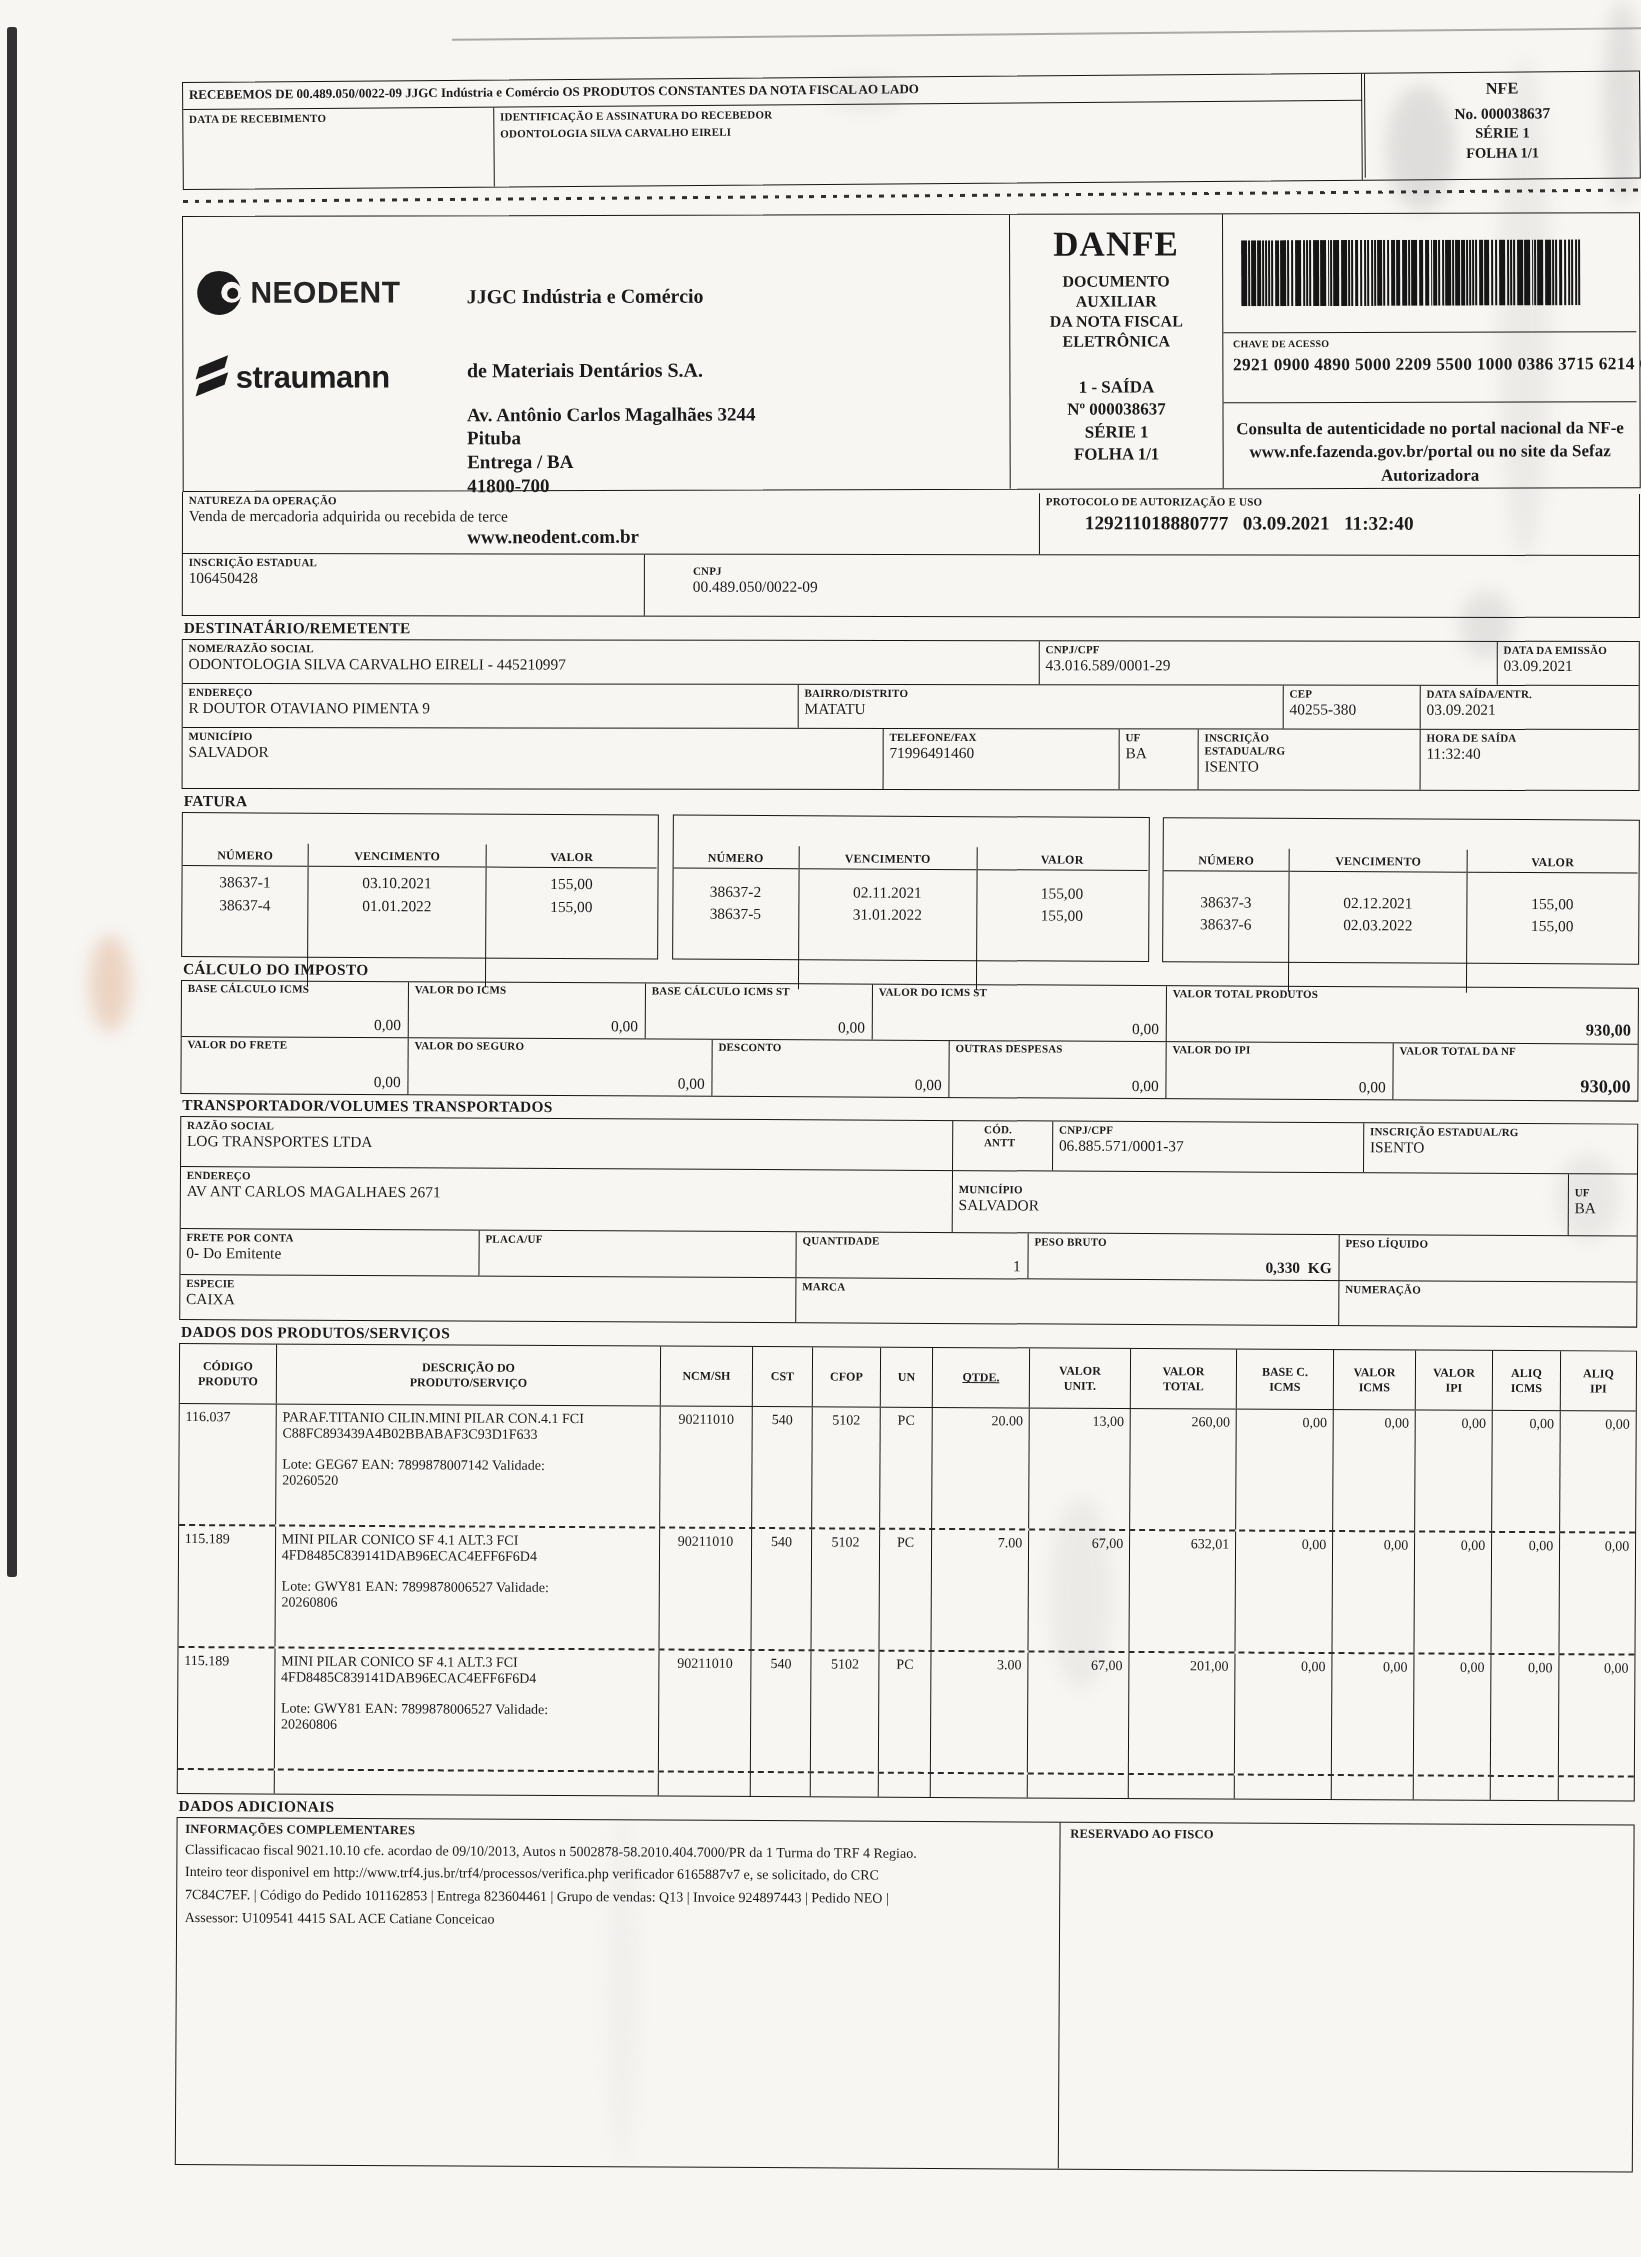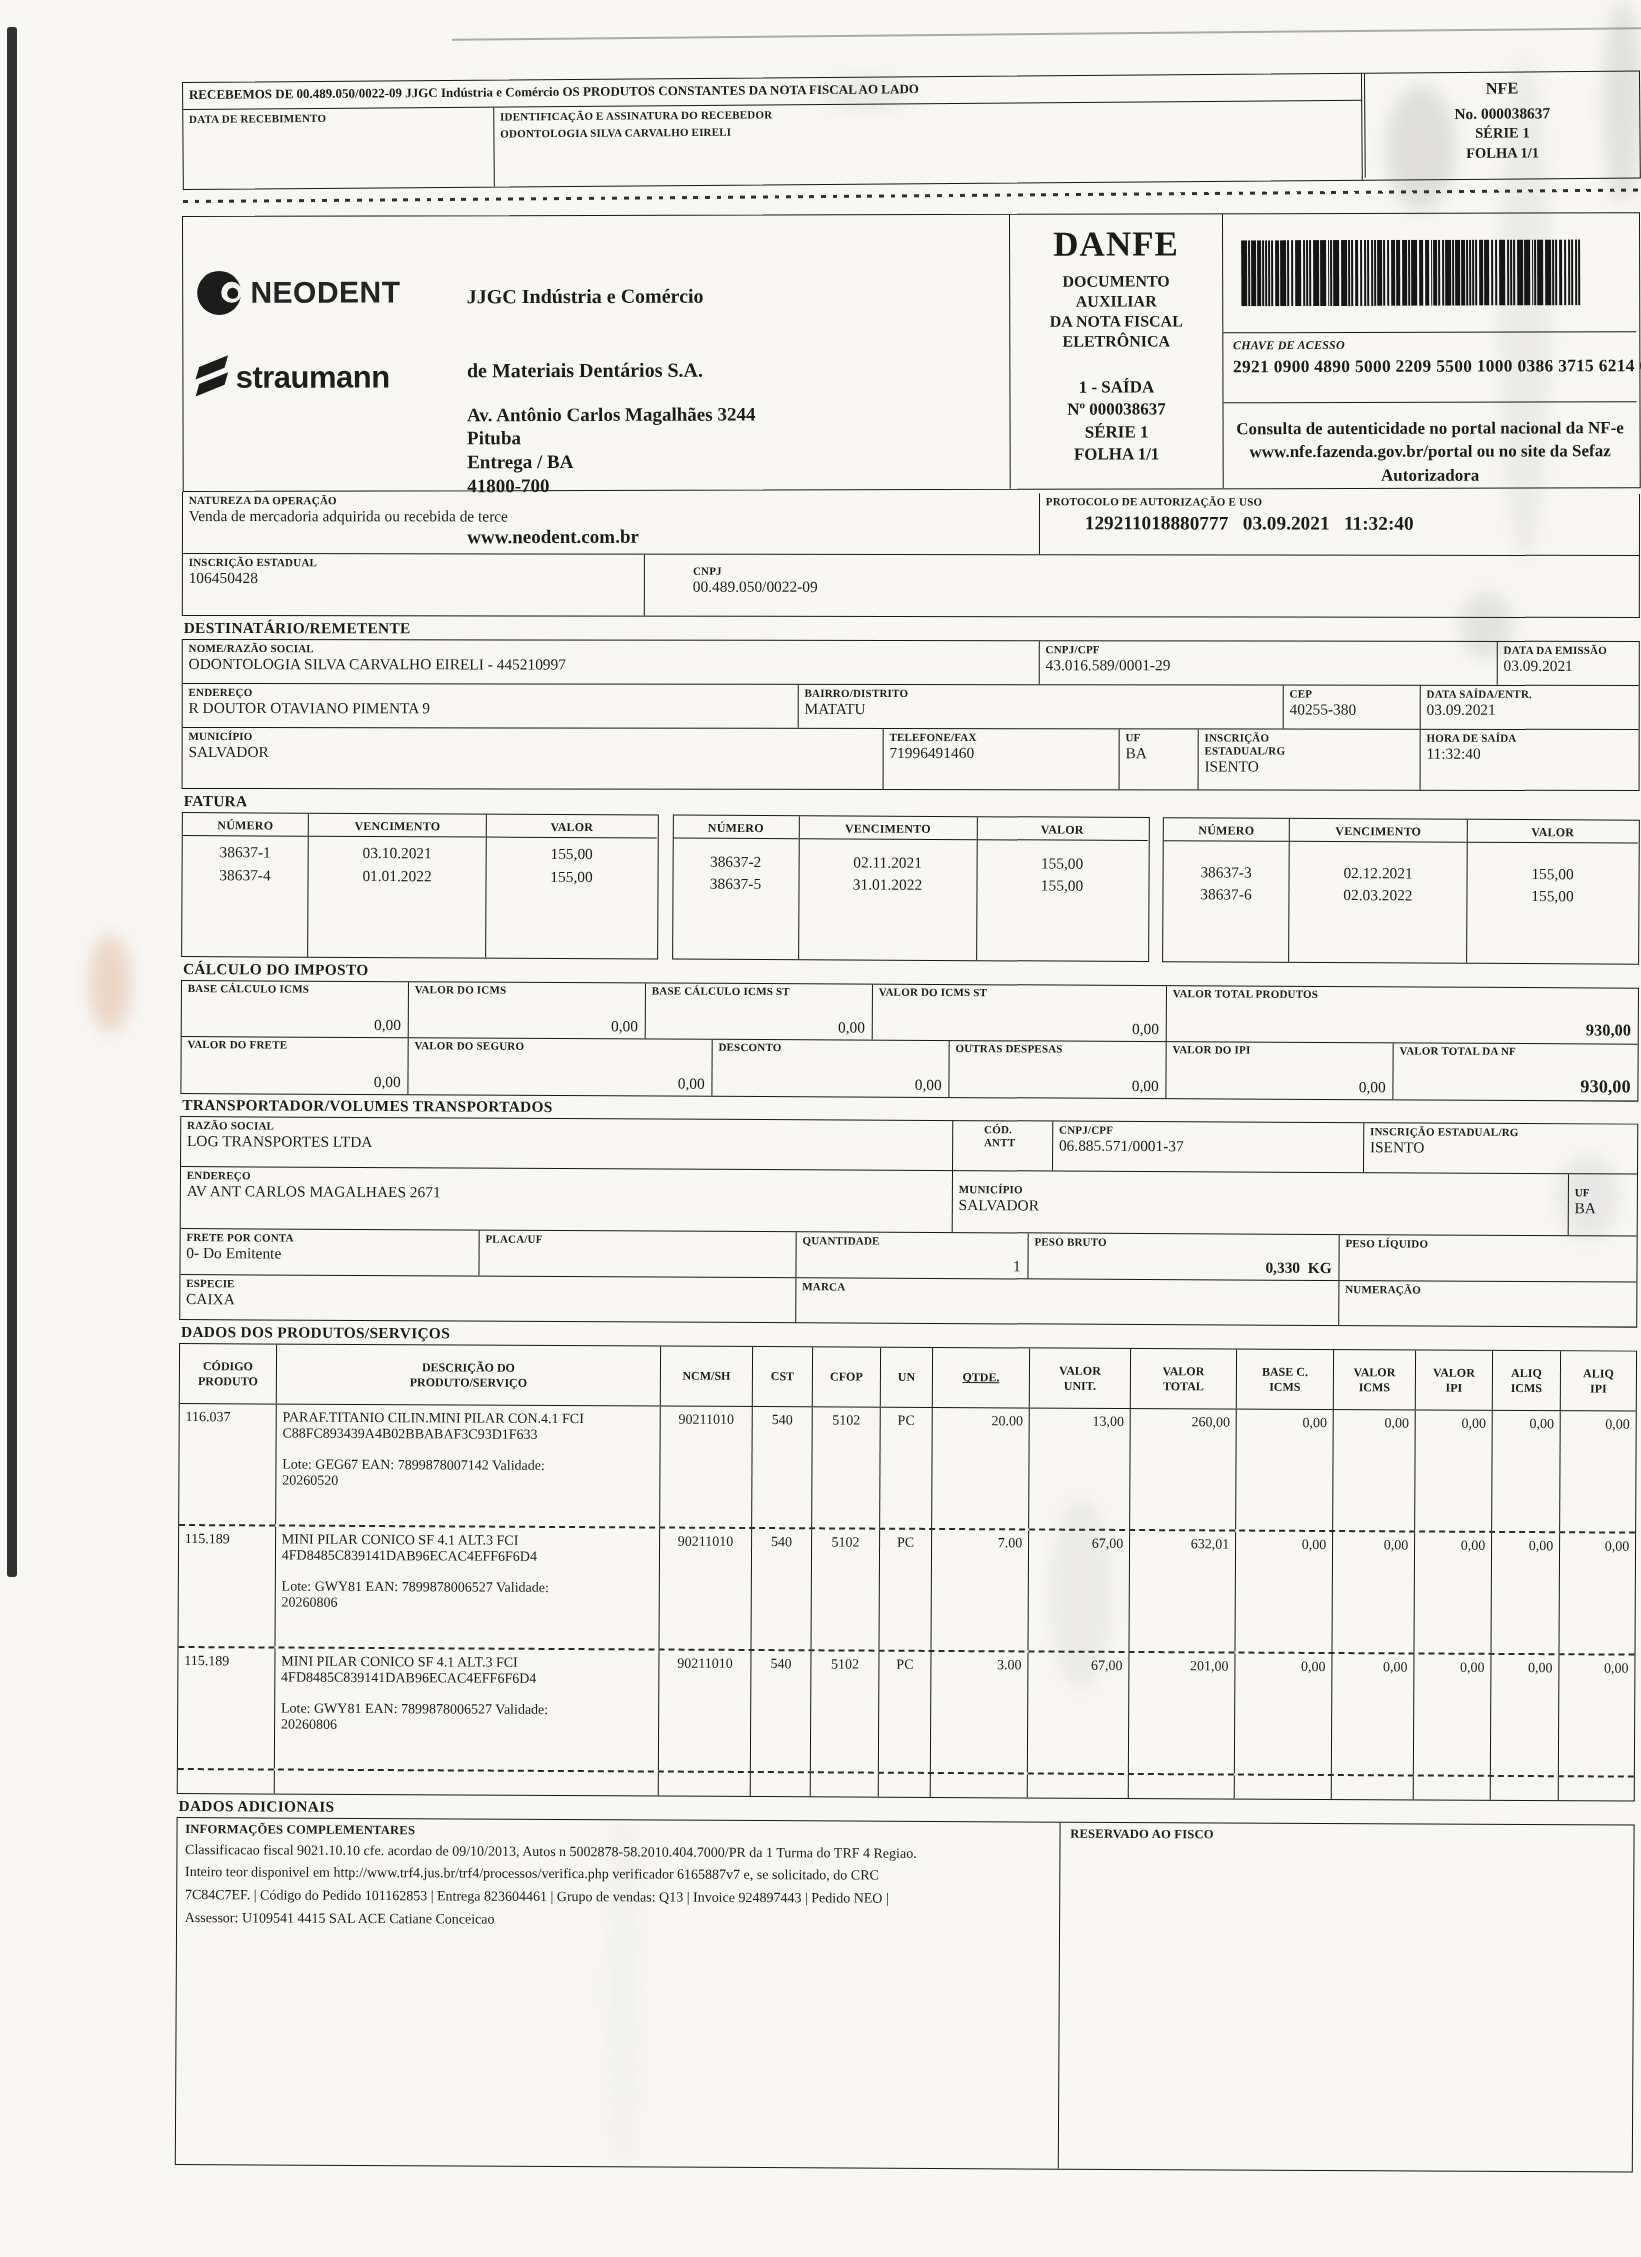--- a/index.html
+++ b/index.html
@@ -84,21 +84,21 @@
   .consulta{flex:1; text-align:center; padding-top:13.5px; font-weight:bold; font-size:17px; line-height:1.4;}
 
   
   .h64{height:62px;} .h46{height:44px;} .h62{height:60px;}
   .pre{white-space:pre;}
   .protoc{font-size:19.3px; font-weight:bold; margin-top:3.9px; padding-left:39px;}
 
   
   .fwrap{display:flex; justify-content:space-between; height:145px;}
   .fgroup{width:477px; border:1.9px solid var(--ln); display:flex;}
-  .fcol{border-right:1.9px solid var(--ln); height:100%;}
+  .fcol{border-right:1.9px solid var(--ln); height:100%;margin-top:30px;}
   .fcol.last{border-right:none;}
   .fch{border-bottom:1.9px solid var(--ln); text-align:center; font-weight:bold; font-size:12px; padding:4.8px 0 2.9px; letter-spacing:0.2px;}
   .fcv{text-align:center; font-size:15.4px; padding-top:4.8px; line-height:1.45;}
 
   
   .h58{height:56px;}
 
   
   .h52{height:50px;} .h48{height:46px;}
 
@@ -193,21 +193,21 @@
           <div class="tipo">1 - SAÍDA</div>
           <div class="tipo" style="margin-top:0;">Nº 000038637</div>
           <div class="tipo" style="margin-top:0;">SÉRIE 1</div>
           <div class="tipo" style="margin-top:0;">FOLHA 1/1</div>
         </div>
         <div class="hright">
           <div class="bc-zone">
             <div class="barcode"><span style="width: 5.8px; margin-right: 1px;"></span><span style="width: 1.9px; margin-right: 1px;"></span><span style="width: 5.8px; margin-right: 1px;"></span><span style="width: 3.9px; margin-right: 1px;"></span><span style="width: 1.9px; margin-right: 1px;"></span><span style="width: 1.9px; margin-right: 1px;"></span><span style="width: 1.9px; margin-right: 1px;"></span><span style="width: 1.9px; margin-right: 1.9px;"></span><span style="width: 3.9px; margin-right: 1px;"></span><span style="width: 5.8px; margin-right: 1.9px;"></span><span style="width: 1.9px; margin-right: 1.9px;"></span><span style="width: 1.9px; margin-right: 1.9px;"></span><span style="width: 5.8px; margin-right: 1.9px;"></span><span style="width: 1.9px; margin-right: 1.9px;"></span><span style="width: 1.9px; margin-right: 1px;"></span><span style="width: 1.9px; margin-right: 1.9px;"></span><span style="width: 5.8px; margin-right: 1px;"></span><span style="width: 5.8px; margin-right: 1.9px;"></span><span style="width: 1.9px; margin-right: 1px;"></span><span style="width: 1.9px; margin-right: 1px;"></span><span style="width: 5.8px; margin-right: 1.9px;"></span><span style="width: 5.8px; margin-right: 1px;"></span><span style="width: 1.9px; margin-right: 1px;"></span><span style="width: 1.9px; margin-right: 1.9px;"></span><span style="width: 3.9px; margin-right: 1.9px;"></span><span style="width: 1.9px; margin-right: 1.9px;"></span><span style="width: 1.9px; margin-right: 1px;"></span><span style="width: 1.9px; margin-right: 1.9px;"></span><span style="width: 1.9px; margin-right: 1px;"></span><span style="width: 1.9px; margin-right: 1px;"></span><span style="width: 5.8px; margin-right: 1px;"></span><span style="width: 1.9px; margin-right: 1.9px;"></span><span style="width: 1.9px; margin-right: 1.9px;"></span><span style="width: 3.9px; margin-right: 1px;"></span><span style="width: 3.9px; margin-right: 1.9px;"></span><span style="width: 5.8px; margin-right: 1px;"></span><span style="width: 1.9px; margin-right: 1px;"></span><span style="width: 5.8px; margin-right: 1.9px;"></span><span style="width: 3.9px; margin-right: 1.9px;"></span><span style="width: 3.9px; margin-right: 1.9px;"></span><span style="width: 1.9px; margin-right: 1px;"></span><span style="width: 3.9px; margin-right: 1px;"></span><span style="width: 1.9px; margin-right: 1.9px;"></span><span style="width: 1.9px; margin-right: 1px;"></span><span style="width: 5.8px; margin-right: 1px;"></span><span style="width: 1.9px; margin-right: 1px;"></span><span style="width: 5.8px; margin-right: 1px;"></span><span style="width: 3.9px; margin-right: 1px;"></span><span style="width: 1.9px; margin-right: 1px;"></span><span style="width: 1.9px; margin-right: 1px;"></span><span style="width: 1.9px; margin-right: 1px;"></span><span style="width: 1.9px; margin-right: 1.9px;"></span><span style="width: 3.9px; margin-right: 1px;"></span><span style="width: 5.8px; margin-right: 1.9px;"></span><span style="width: 1.9px; margin-right: 1.9px;"></span><span style="width: 1.9px; margin-right: 1.9px;"></span><span style="width: 5.8px; margin-right: 1.9px;"></span><span style="width: 1.9px; margin-right: 1.9px;"></span><span style="width: 1.9px; margin-right: 1px;"></span><span style="width: 1.9px; margin-right: 1.9px;"></span><span style="width: 5.8px; margin-right: 1px;"></span><span style="width: 5.8px; margin-right: 1.9px;"></span><span style="width: 1.9px; margin-right: 1px;"></span><span style="width: 1.9px; margin-right: 1px;"></span><span style="width: 5.8px; margin-right: 1.9px;"></span><span style="width: 5.8px; margin-right: 1px;"></span><span style="width: 1.9px; margin-right: 1px;"></span><span style="width: 1.9px; margin-right: 1.9px;"></span><span style="width: 3.9px; margin-right: 1.9px;"></span><span style="width: 1.9px; margin-right: 1.9px;"></span><span style="width: 1.9px; margin-right: 1px;"></span><span style="width: 1.9px; margin-right: 1.9px;"></span><span style="width: 1.9px; margin-right: 1px;"></span><span style="width: 1.9px; margin-right: 1px;"></span></div>
           </div>
           <div class="chave">
-            <div class="lb" style="font-size:12px;font-style:italic;">CHAVE DE ACESSO</div>
+            <div class="lb" style="font-size:10px;">CHAVE DE ACESSO</div>
             <div class="vl">2921 0900 4890 5000 2209 5500 1000 0386 3715 6214 6199</div>
           </div>
           <div class="consulta">
             <div>Consulta de autenticidade no portal nacional da NF-e</div>
             <div>www.nfe.fazenda.gov.br/portal ou no site da Sefaz Autorizadora</div>
           </div>
         </div>
       </div>
     </div>
 

